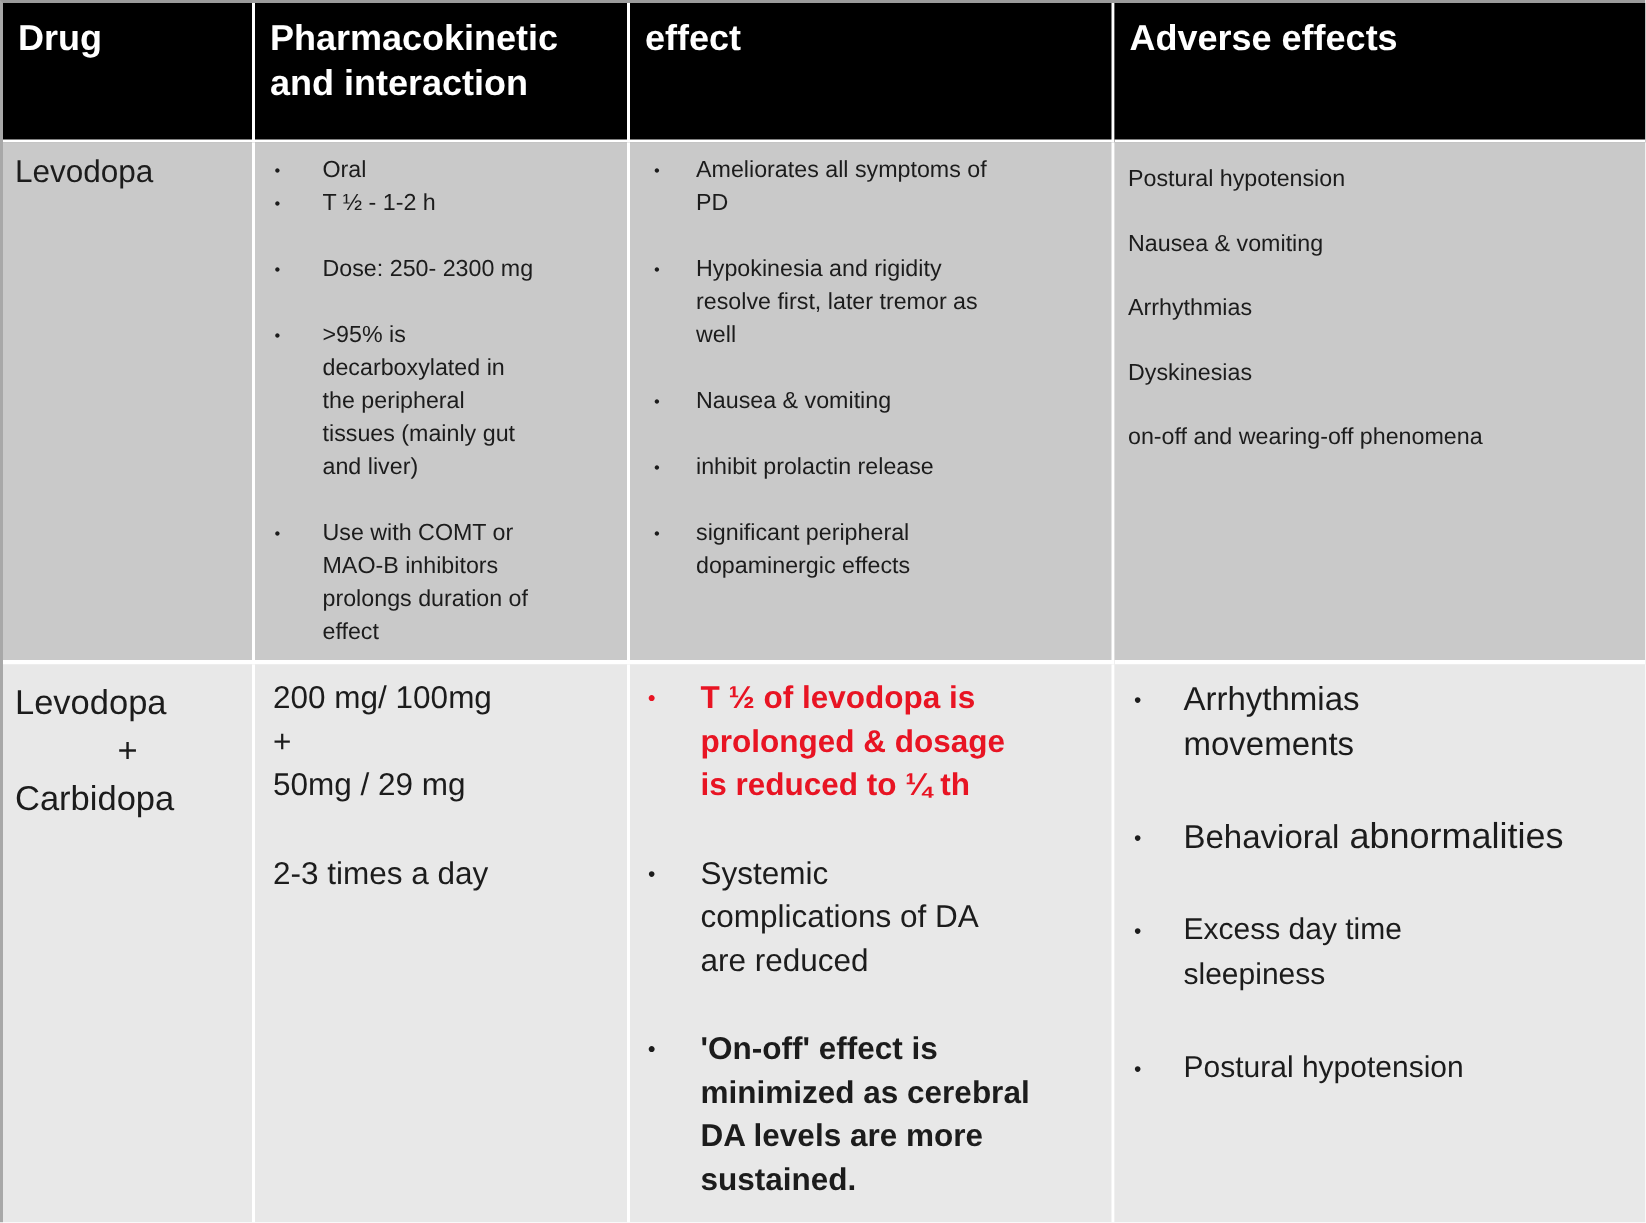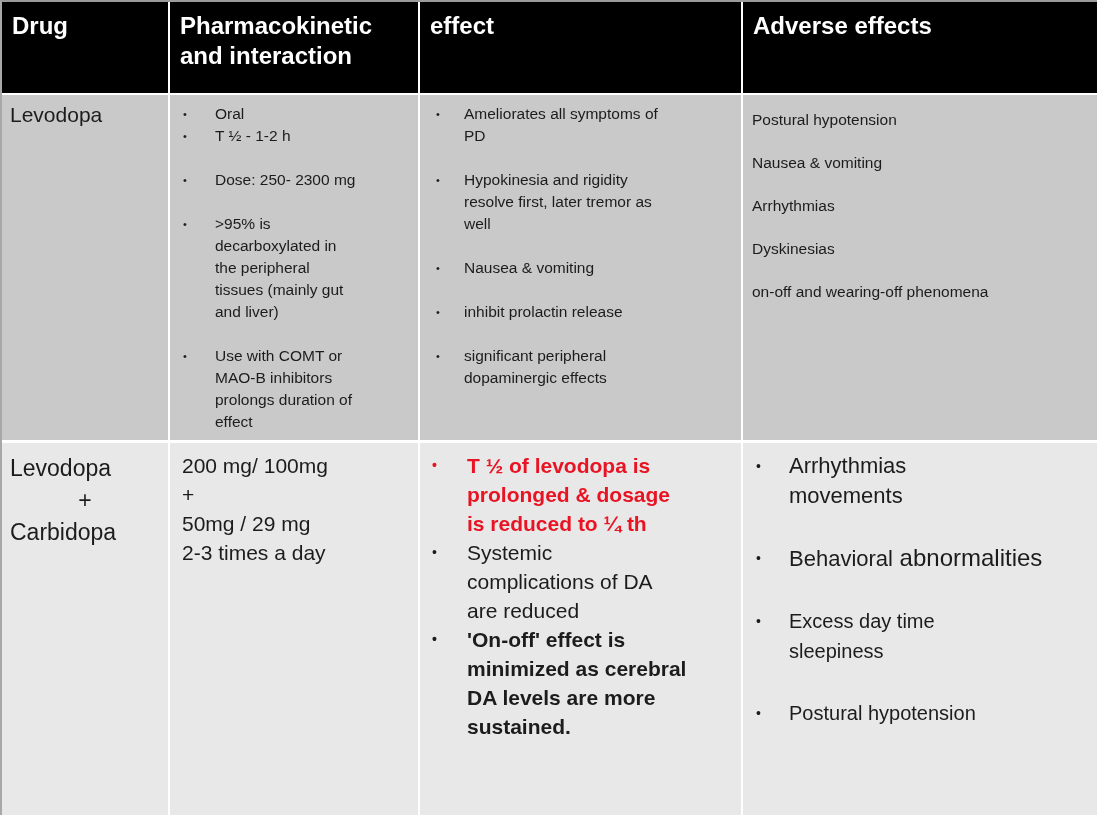--- a/index.html
+++ b/index.html
@@ -37,21 +37,21 @@
   .mt22{margin-top:22px;}
   
   .adv1{padding:14px 6px 0 9px;}
   .adv1 .line{margin-bottom:21px;white-space:pre-line;}
   
   .big21{font-size:21px;line-height:29px;}
   .drug2{font-size:23px;line-height:32px;padding:9px 4px 0 8px;}
   .drug2 .plus{text-align:center;width:150px;}
   .pk2{padding:8px 4px 0 12px;}
   .pk2 .blk{white-space:pre-line;}
-  .mt30{}
+  .mt30{margin-top:30px;}
   .mt32{margin-top:32px;}
   .ef2 .bi{padding-left:12px;} .ef2 .b{width:35px;font-size:14px;line-height:29px;}
   .adv2 .bi{padding-left:13px;} .adv2 .b{width:33px;font-size:14px;line-height:30px;}
   .adv2 .t{line-height:30px;}
   .red-bold{color:var(--accent-red);font-weight:bold;}
   .red-bold-b{color:var(--accent-red);}
   .bold{font-weight:bold;}
   .f22{font-size:22px;}
   .f20{font-size:20px;}
   .suffix{font-size:24px;}

